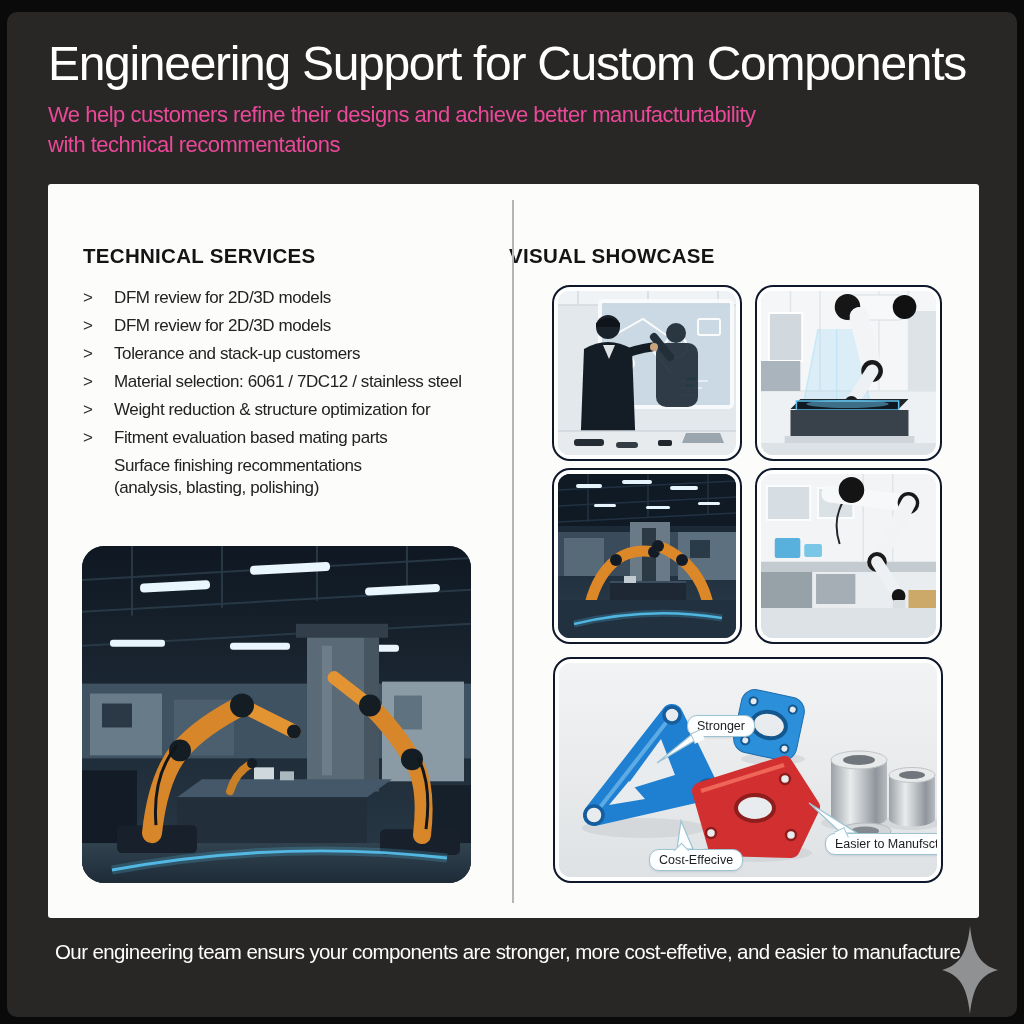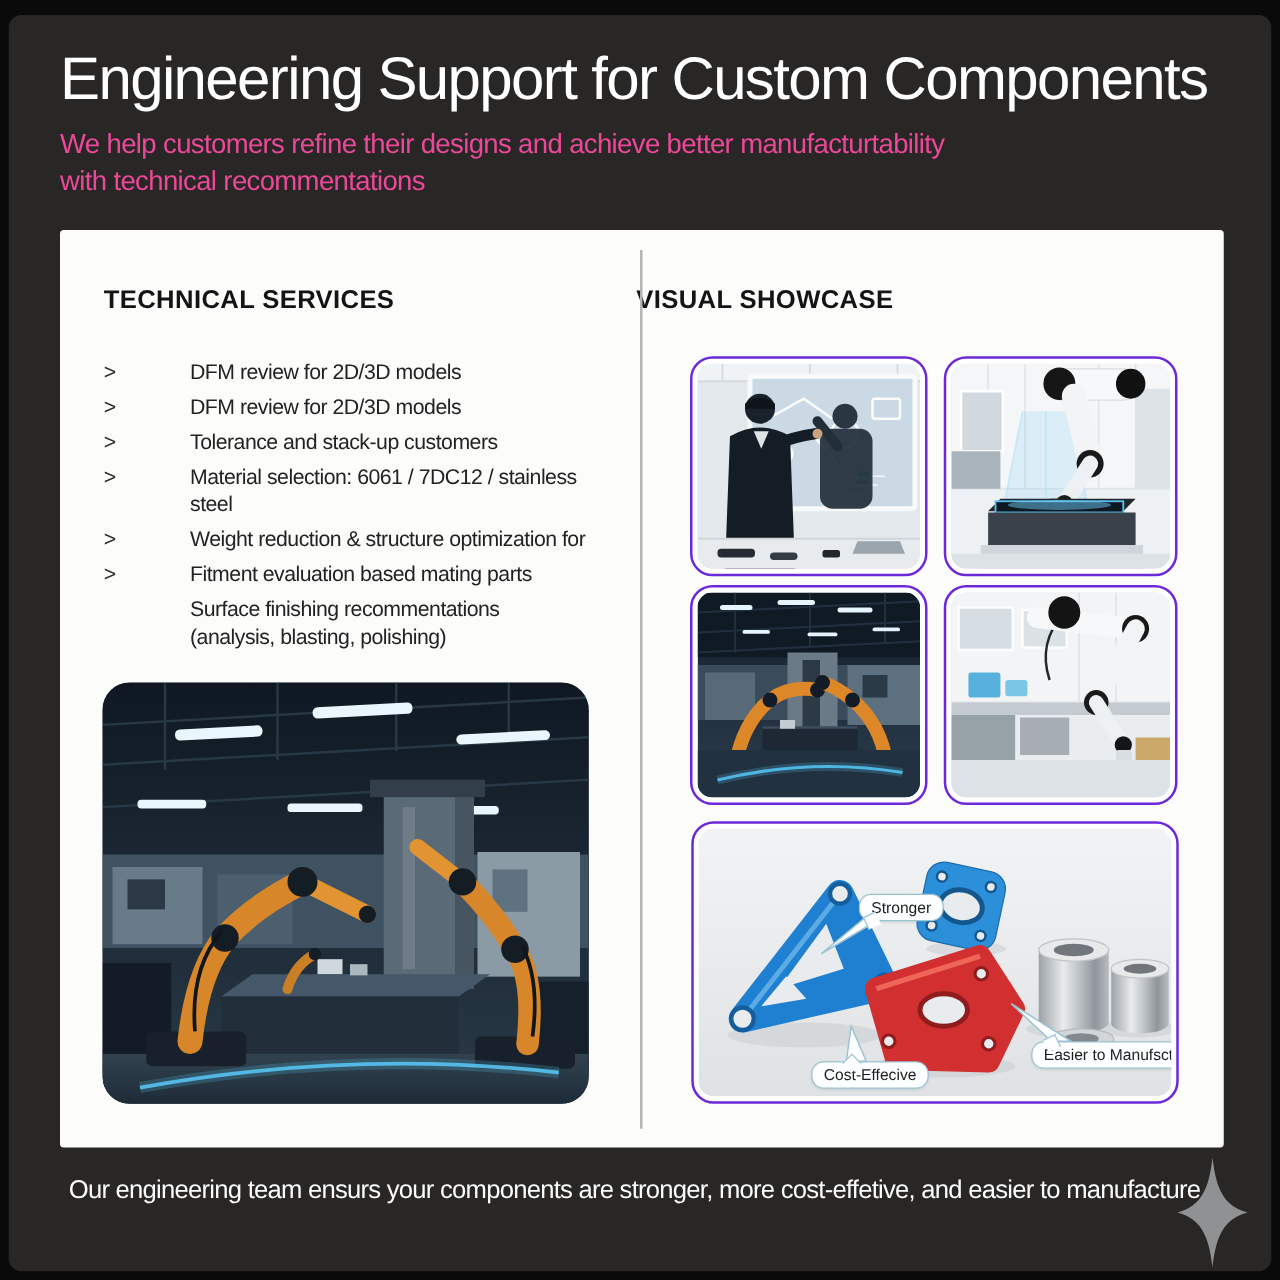--- a/index.html
+++ b/index.html
@@ -6,36 +6,36 @@
   html,body { width:1024px; height:1024px; background:#0a0a0a; font-family:"Liberation Sans", sans-serif; }
   .stage { position:relative; width:1024px; height:1024px; overflow:hidden; background:#0a0a0a; }
   .frame { position:absolute; left:7px; top:12px; right:7px; bottom:7px; background:#292725; border-radius:10px; }
 
   
   .title { position:absolute; left:48px; top:36px; font-size:48px; font-weight:normal; color:#ffffff; letter-spacing:-1.3px; white-space:nowrap; }
   .subtitle { position:absolute; left:48px; top:100px; font-size:22px; line-height:30px; color:#ec4899; letter-spacing:-0.5px; }
 
   
   .panel { position:absolute; left:48px; top:184px; width:931px; height:734px; background:#fcfcfb; border-radius:3px; }
-  .col-heading { position:absolute; font-size:20.5px; font-weight:bold; color:#141414; letter-spacing:0.3px; }
+  .col-heading { position:absolute; font-size:20.5px; font-weight:bold; color:#141414; letter-spacing:0.3px;margin-top:16px; }
   .h-left { left:35px; top:44px; }
   .h-right { left:461px; top:44px; width:465px; text-align:left; }
   .divider { position:absolute; left:464px; top:16px; width:2px; height:703px; background:#b5b5b5; }
 
   
   .svc-list { position:absolute; left:35px; top:103px; width:402px; }
   .li { display:flex; margin-bottom:6px; font-size:17px; line-height:22px; color:#222; letter-spacing:-0.4px; }
   .li .bullet { width:31px; flex:none; color:#2b2b2b; }
-  .li .txt { flex:1;margin-left:38px; }
+  .li .txt { flex:1; }
 
   
   .photo-left { position:absolute; left:34px; top:362px; width:389px; height:337px; border-radius:22px; overflow:hidden; background:#16222e; }
   .photo-left svg, .tile-inner svg { display:block; width:100%; height:100%; }
 
-  .tile { position:absolute; border:2px solid #6d28d9; border-radius:18px; background:#ffffff; padding:4px; }
+  .tile { position:absolute; border:2px solid #0f172a; border-radius:18px; background:#ffffff; padding:4px; }
   .tile-inner { width:100%; height:100%; border-radius:12px; overflow:hidden; background:#e9ecee; position:relative; }
   .t-tl { left:504px; top:101px; width:190px; height:176px; }
   .t-tr { left:707px; top:101px; width:187px; height:176px; }
   .t-bl { left:504px; top:284px; width:190px; height:176px; }
   .t-br { left:707px; top:284px; width:187px; height:176px; }
   .t-wide { left:505px; top:473px; width:390px; height:226px; }
 
   
   .callout { position:absolute; background:#fcfeff; border:1.5px solid #9cc3d2; border-radius:10px; padding:3px 9px; font-size:12.5px; color:#1d1d1d; white-space:nowrap; box-shadow:0 1px 2px rgba(60,90,110,.15); }
   .callout::after { content:''; position:absolute; width:10px; height:10px; background:#fcfeff; }

